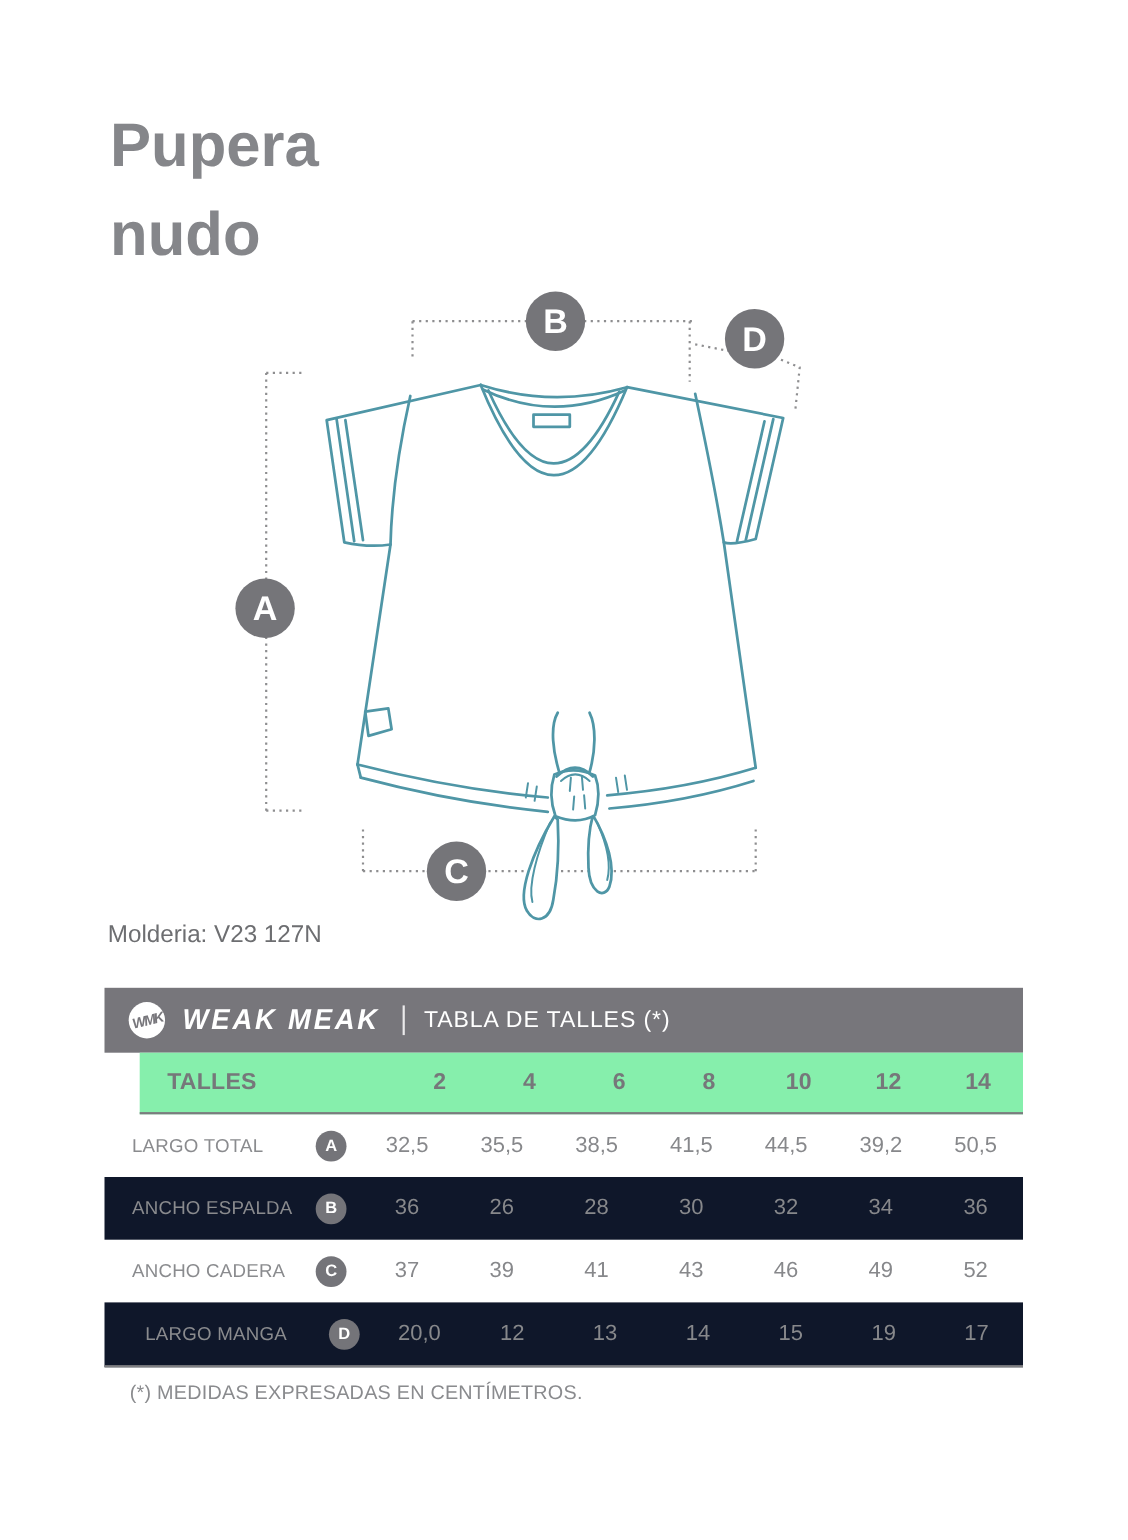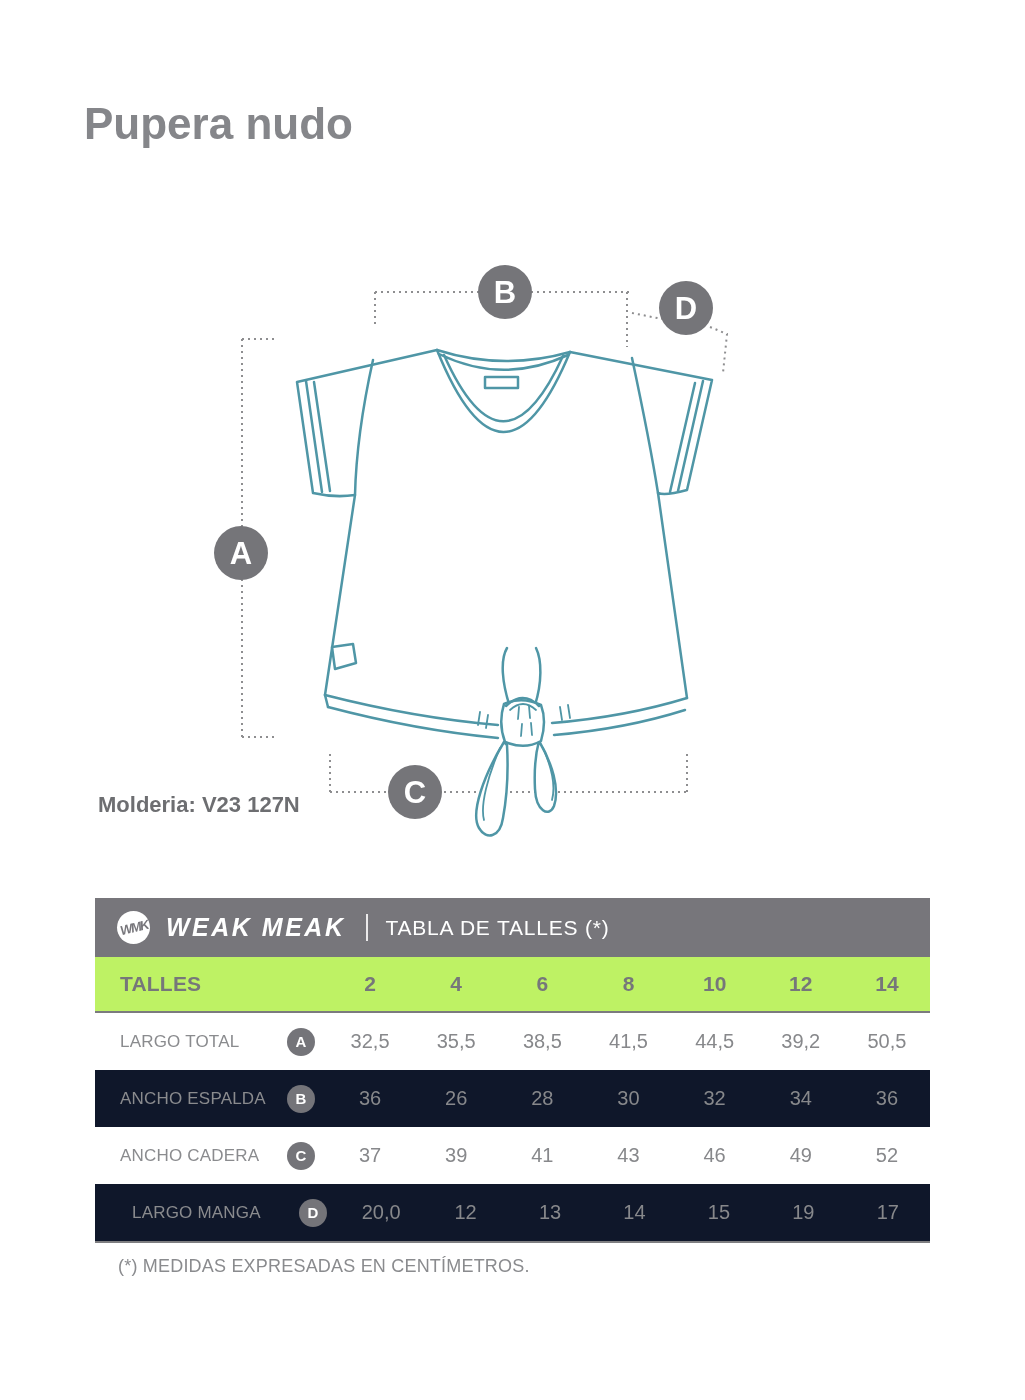--- a/index.html
+++ b/index.html
@@ -1,27 +1,27 @@
 <!DOCTYPE html>
 <html><head>
 <meta charset="utf-8">
 <style>
   html,body{margin:0;padding:0;}
   body{
     width:1025px;height:1400px;position:relative;background:#ffffff;
     font-family:"Liberation Sans",sans-serif;overflow:hidden;
   }
   .page-title{
-    position:absolute;left:84px;top:92px;width:330px;
-    font-size:44px;line-height:1.44;font-weight:bold;color:#85868a;letter-spacing:0;
+    position:absolute;left:100px;top:92px;width:330px;
+    font-size:56px;line-height:1.44;font-weight:bold;color:#85868a;letter-spacing:0;
   }
   .figure-wrap{position:absolute;left:170px;top:255px;width:600px;height:600px;}
   .molderia{
-    position:absolute;left:98px;top:792px;
-    font-size:22px;font-weight:bold;color:#6d6e71;
+    position:absolute;left:98px;top:836px;
+    font-size:22px;font-weight:normal;color:#6d6e71;
   }
   .size-table{position:absolute;left:95px;top:898px;width:835px;}
   .table-header{
     height:59px;background:#77767b;display:flex;align-items:center;padding-left:22px;box-sizing:border-box;
   }
   .logo-circle{
     width:33px;height:33px;border-radius:50%;background:#ffffff;flex:0 0 auto;
     display:flex;align-items:center;justify-content:center;overflow:hidden;
   }
   .logo-mono{
@@ -31,21 +31,21 @@
   .brand-name{
     margin-left:16px;color:#ffffff;font-size:25px;font-weight:bold;font-style:italic;
     letter-spacing:2.5px;transform:scaleY(1.05);
   }
   .header-divider{width:2px;height:27px;background:#ffffff;opacity:.85;margin:0 17px 0 21px;}
   .table-title{color:#ffffff;font-size:21px;letter-spacing:.8px;}
   .trow{
     display:grid;grid-template-columns:180px 52px repeat(7,1fr);
     align-items:center;height:57px;
   }
-  .trow.sizes-row{height:54px;background:#bef264;border-bottom:2px solid #7b7b7e;}
+  .trow.sizes-row{height:54px;background:#86efac;border-bottom:2px solid #7b7b7e;margin-left:32px;}
   .sizes-row .row-label{grid-column:1 / 3;font-size:21px;font-weight:bold;color:#76777a;padding-left:25px;}
   .sizes-row .cell{font-size:21px;font-weight:bold;color:#76777a;text-align:center;}
   .trow.alt{background:#0f172a;}
   .trow.last{border-bottom:2px solid #7e7e81;padding-left:12px;}
   .row-label{font-size:17px;color:#8a8b8e;padding-left:25px;letter-spacing:.2px;}
   .badge{
     width:28px;height:28px;border-radius:50%;background:#747479;justify-self:center;
     display:flex;align-items:center;justify-content:center;
     color:#ffffff;font-size:15px;font-weight:bold;
   }

